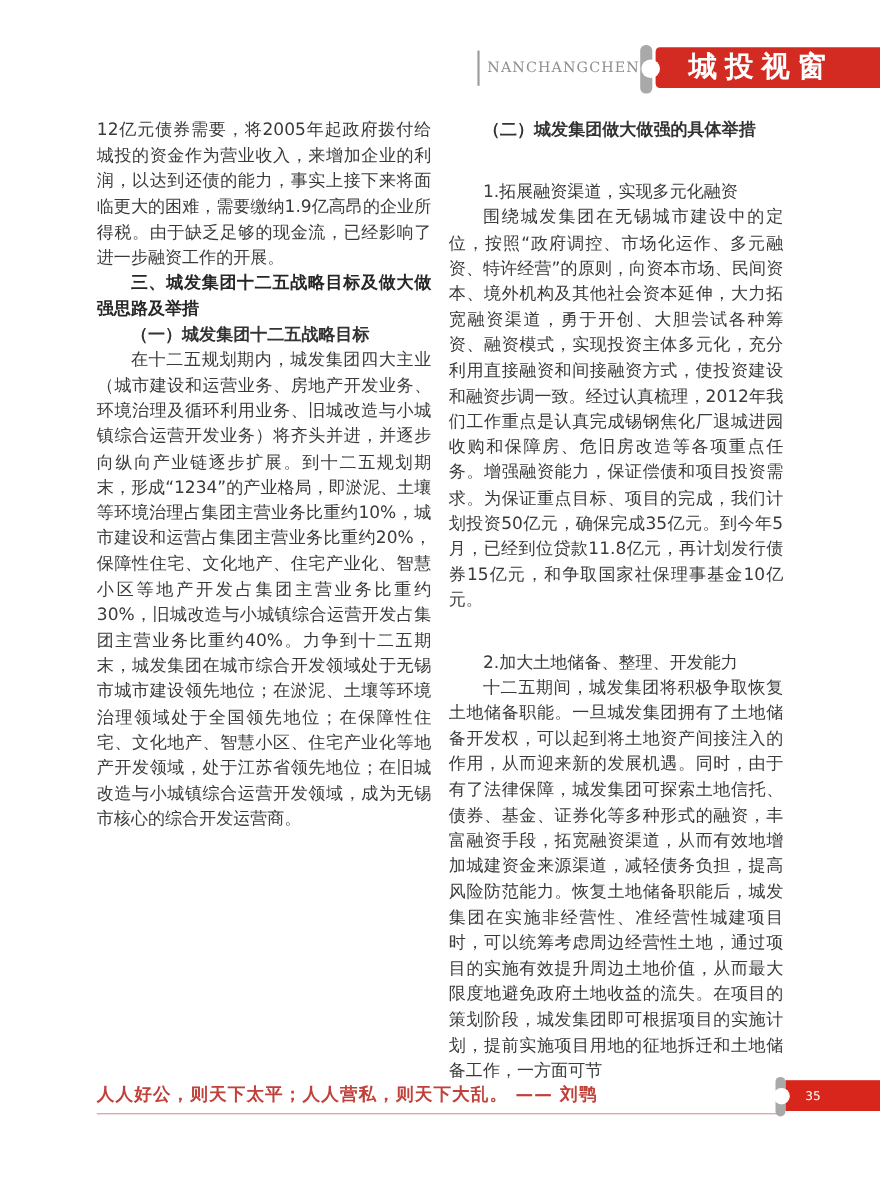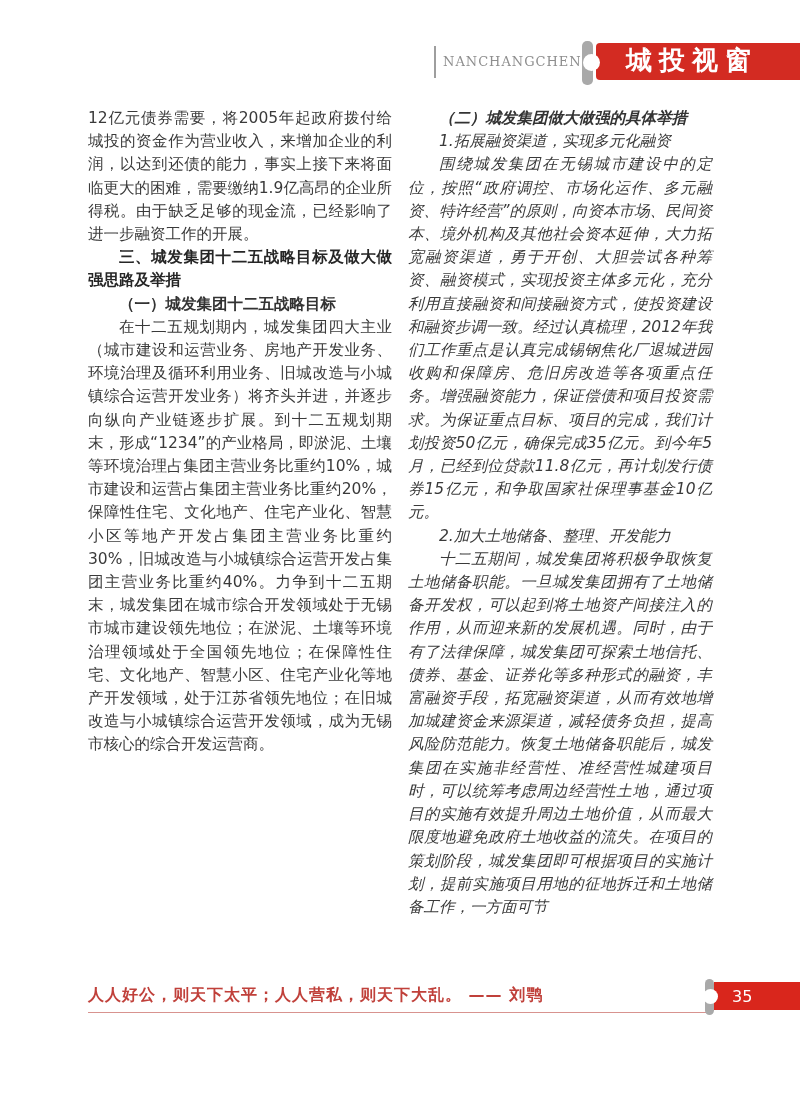--- a/index.html
+++ b/index.html
@@ -32,41 +32,41 @@
     white-space:nowrap;
   }
 
   
   .column {
     position:absolute; top:107px; width:304px;
     font-size:15.5px; line-height:23.2px; color:#3a3a3a;
     text-align:justify;
   }
   .column.left  { left:88px; }
-  .column.right { left:408px;font-style:italic; }
+  .column.right { left:408px; }
   .block { margin:0; text-indent:2em; }
   .block.continuation { text-indent:0; }
   .block.heading1 { font-weight:700; color:#262626; }
   .block.heading2 { font-weight:600; color:#333333; }
-  .block.heading3 { font-weight:400; }
+  .block.heading3 { font-weight:400;margin-top:33px; }
 
   
   .footer-rule { position:absolute; left:88px; top:1012px; width:620px; height:1px; background:#d8938f; }
   .footer-quote {
     position:absolute; left:88px; top:985px; width:610px;
     text-align:left; font-size:16px; font-weight:600; letter-spacing:1px;
     color:#c0403a; white-space:nowrap;
   }
   .footer-bar { left:705px; top:979px; width:9px; height:36px; }
   .footer-circle { left:703px; top:989px; width:15px; height:15px; }
   .page-box {
     position:absolute; left:714px; top:982px; width:86px; height:28px;
     background:#d9261c; color:#ffffff;
     display:flex; align-items:center; padding-left:18px; box-sizing:border-box;
-    font-size:16px; z-index:1;
+    font-size:11px; z-index:1;
   }
 </style>
 </head>
 <body>
 
 <div class="page">
 
   <header>
     <div class="en-line"></div>
     <div class="en-text">NANCHANGCHENGTOU</div>

